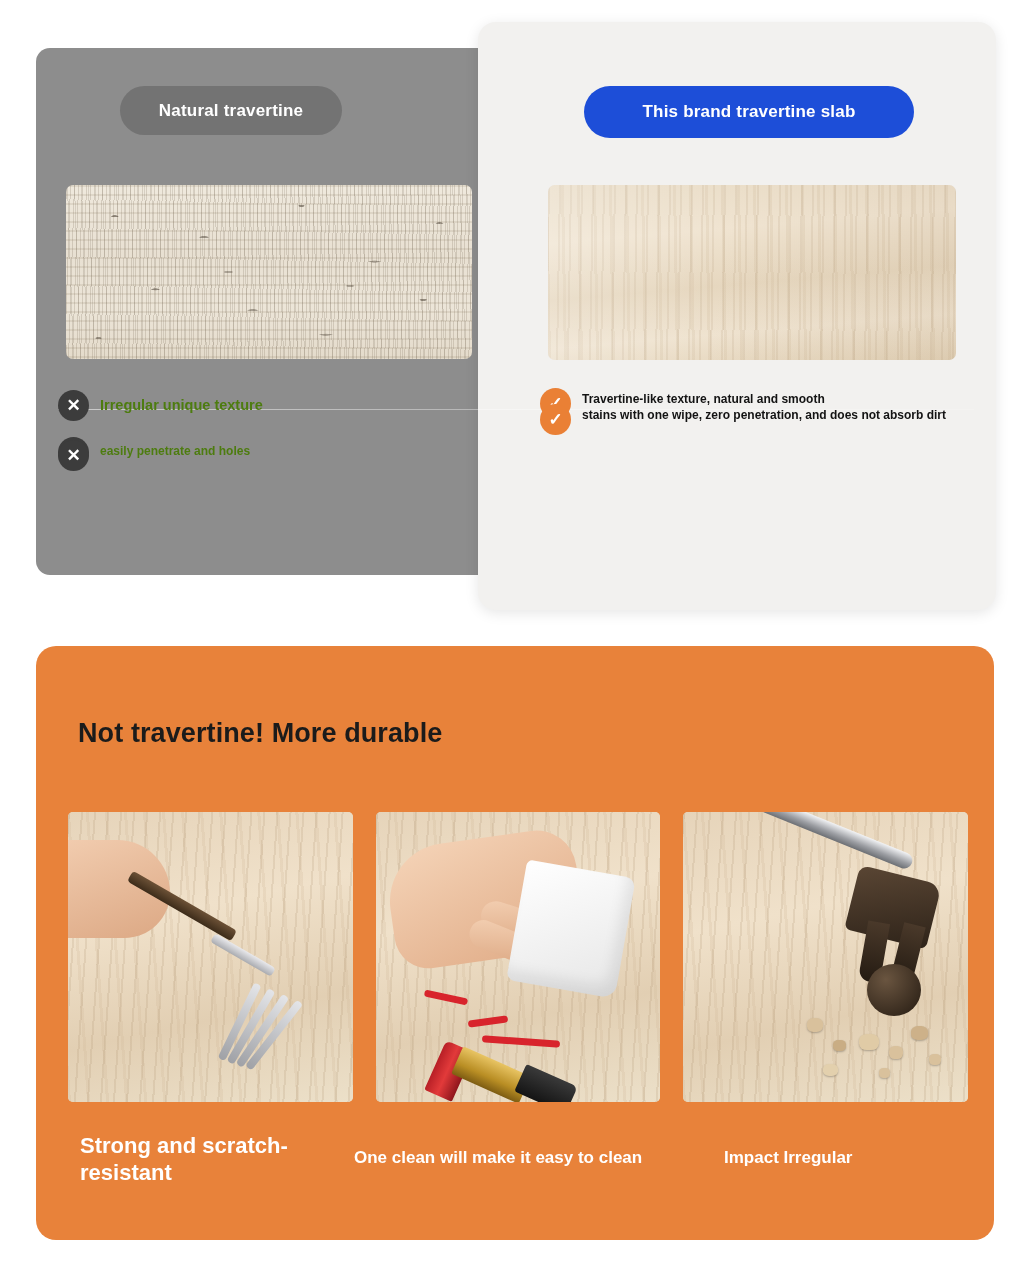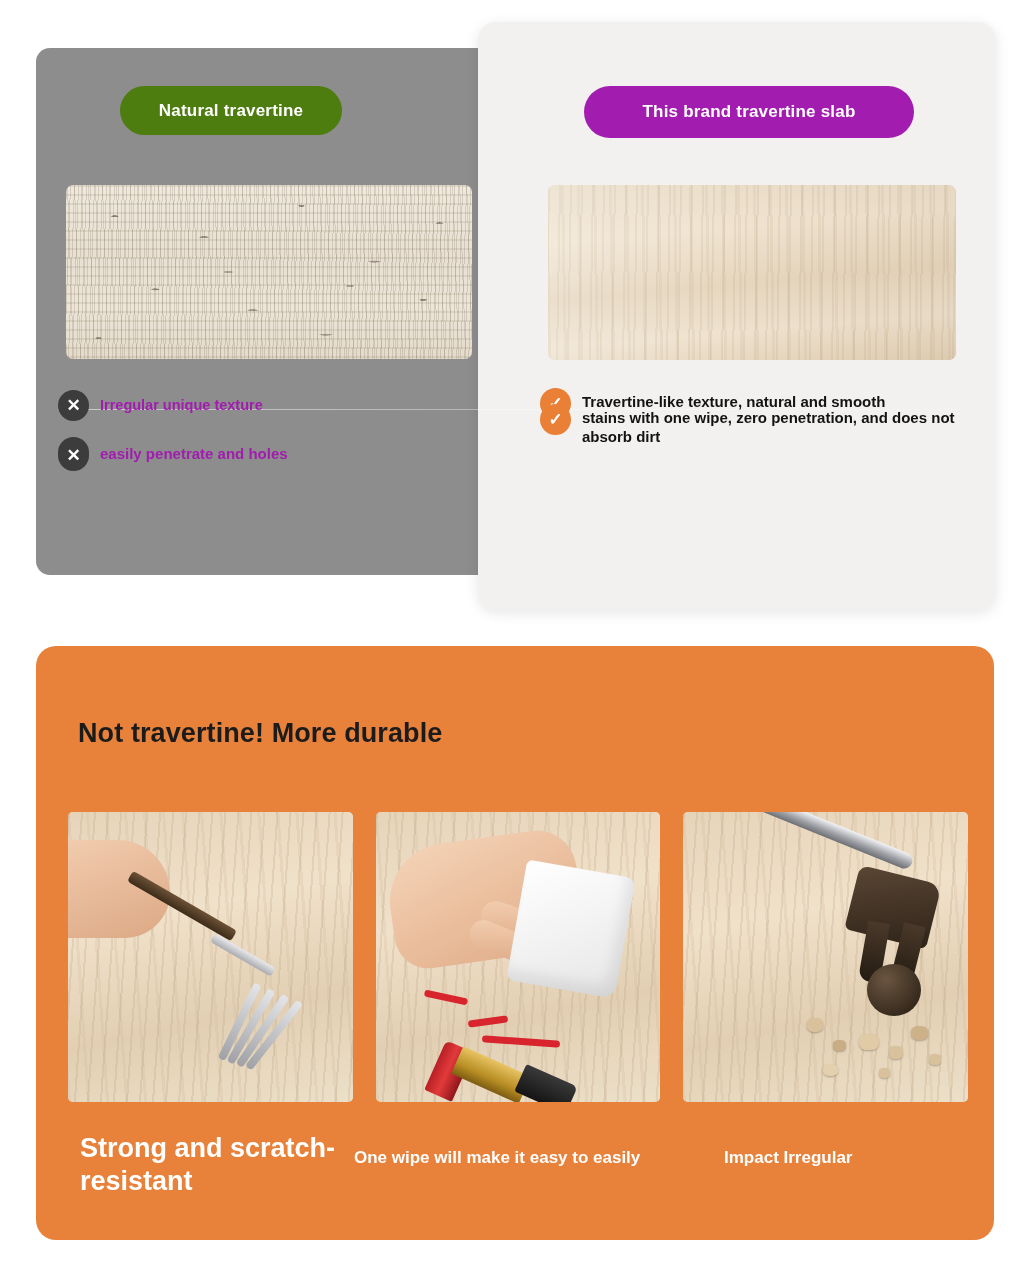--- a/index.html
+++ b/index.html
@@ -44,38 +44,38 @@
     border-radius: 18px;
     box-shadow: 0 3px 14px rgba(0,0,0,0.10);
   }
 
   .tag-left {
     position: absolute;
     left: 120px;
     top: 86px;
     width: 222px;
     height: 49px;
-    background: #4d7c0f;
+    background: #737373;
     border-radius: 26px;
     display: flex;
     align-items: center;
     justify-content: center;
     color: #ffffff;
     font-size: 17px;
     font-weight: bold;
     letter-spacing: 0.2px;
   }
 
   .tag-right {
     position: absolute;
     left: 584px;
     top: 86px;
     width: 330px;
     height: 52px;
-    background: #a21caf;
+    background: #1d4ed8;
     border-radius: 26px;
     display: flex;
     align-items: center;
     justify-content: center;
     color: #ffffff;
     font-size: 17px;
     font-weight: bold;
     letter-spacing: 0.2px;
   }
 
@@ -170,26 +170,26 @@
     line-height: 1;
   }
   .mark.check {
     background: #ea8035;
     color: #ffffff;
     font-size: 17px;
     font-weight: bold;
     line-height: 1;
   }
   .bullet .txt {
-    font-size: 15px;
+    font-size: 12px;
     font-weight: bold;
     line-height: 1.27;
     padding-top: 4px;
   }
-  .bullets-left .txt { color: #a21caf; }
+  .bullets-left .txt { color: #4d7c0f; }
   .bullets-right .txt { color: #131313; }
 
   .bullet.small .txt { font-size: 14.5px; padding-top: 6px; }
 
   
   .bullets-left .b2 { margin-top: 8px; margin-bottom: 2px; }
   .bullets-left .b3 { margin-top: -30px; }
   .bullets-right .b2 { margin-top: 6px; margin-bottom: 2px; }
   .bullets-right .b3 { margin-top: -31px; }
 
@@ -426,21 +426,21 @@
 
   .caption {
     position: absolute;
     color: #ffffff;
     font-weight: bold;
   }
   .cap1 {
     left: 44px;
     top: 486px;
     width: 270px;
-    font-size: 27px;
+    font-size: 22px;
     line-height: 1.24;
   }
   .cap2 {
     left: 318px;
     top: 502px;
     width: 360px;
     font-size: 17px;
   }
   .cap3 {
     left: 688px;
@@ -549,15 +549,15 @@
       <div class="p3-deb p3-d3"></div>
       <div class="p3-deb p3-d4"></div>
       <div class="p3-deb p3-d5"></div>
       <div class="p3-deb p3-d6"></div>
       <div class="p3-deb p3-d7"></div>
       <div class="p3-deb p3-d8"></div>
     </div>
   </div>
 
   <div class="caption cap1">Strong and scratch-resistant</div>
-  <div class="caption cap2">One wipe will make it easy to easily</div>
+  <div class="caption cap2">One clean will make it easy to clean</div>
   <div class="caption cap3">Impact Irregular</div>
 </div>
 
 </body></html>

